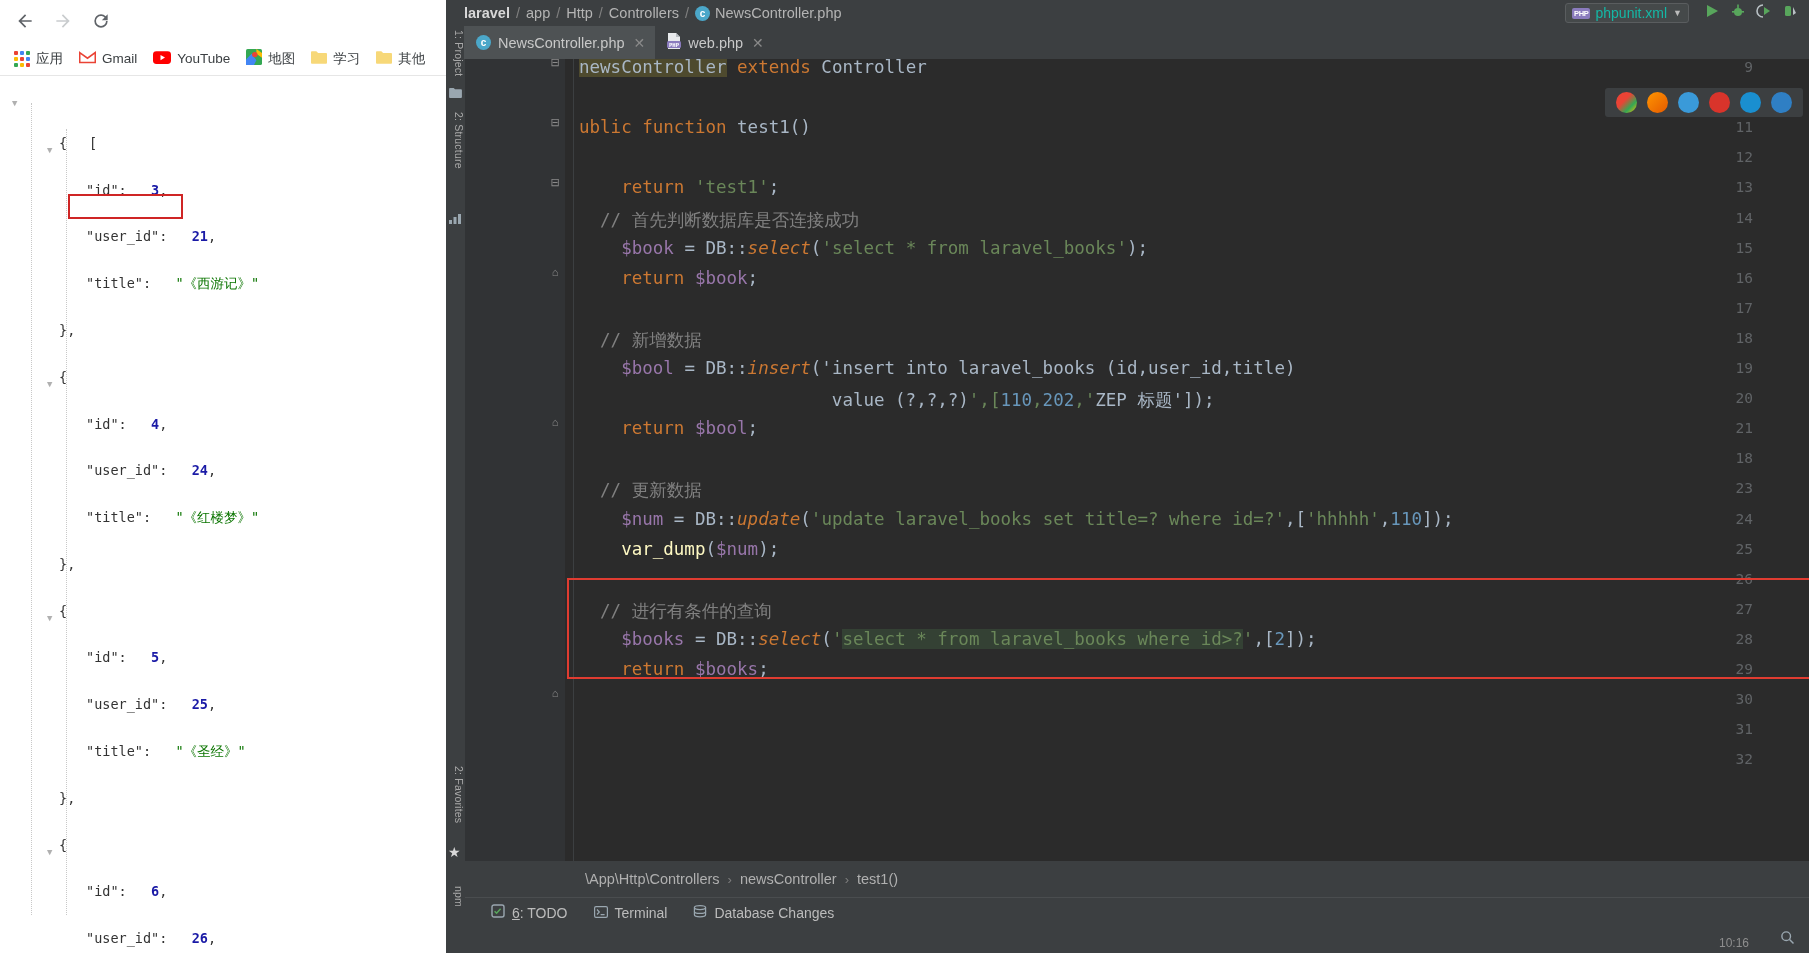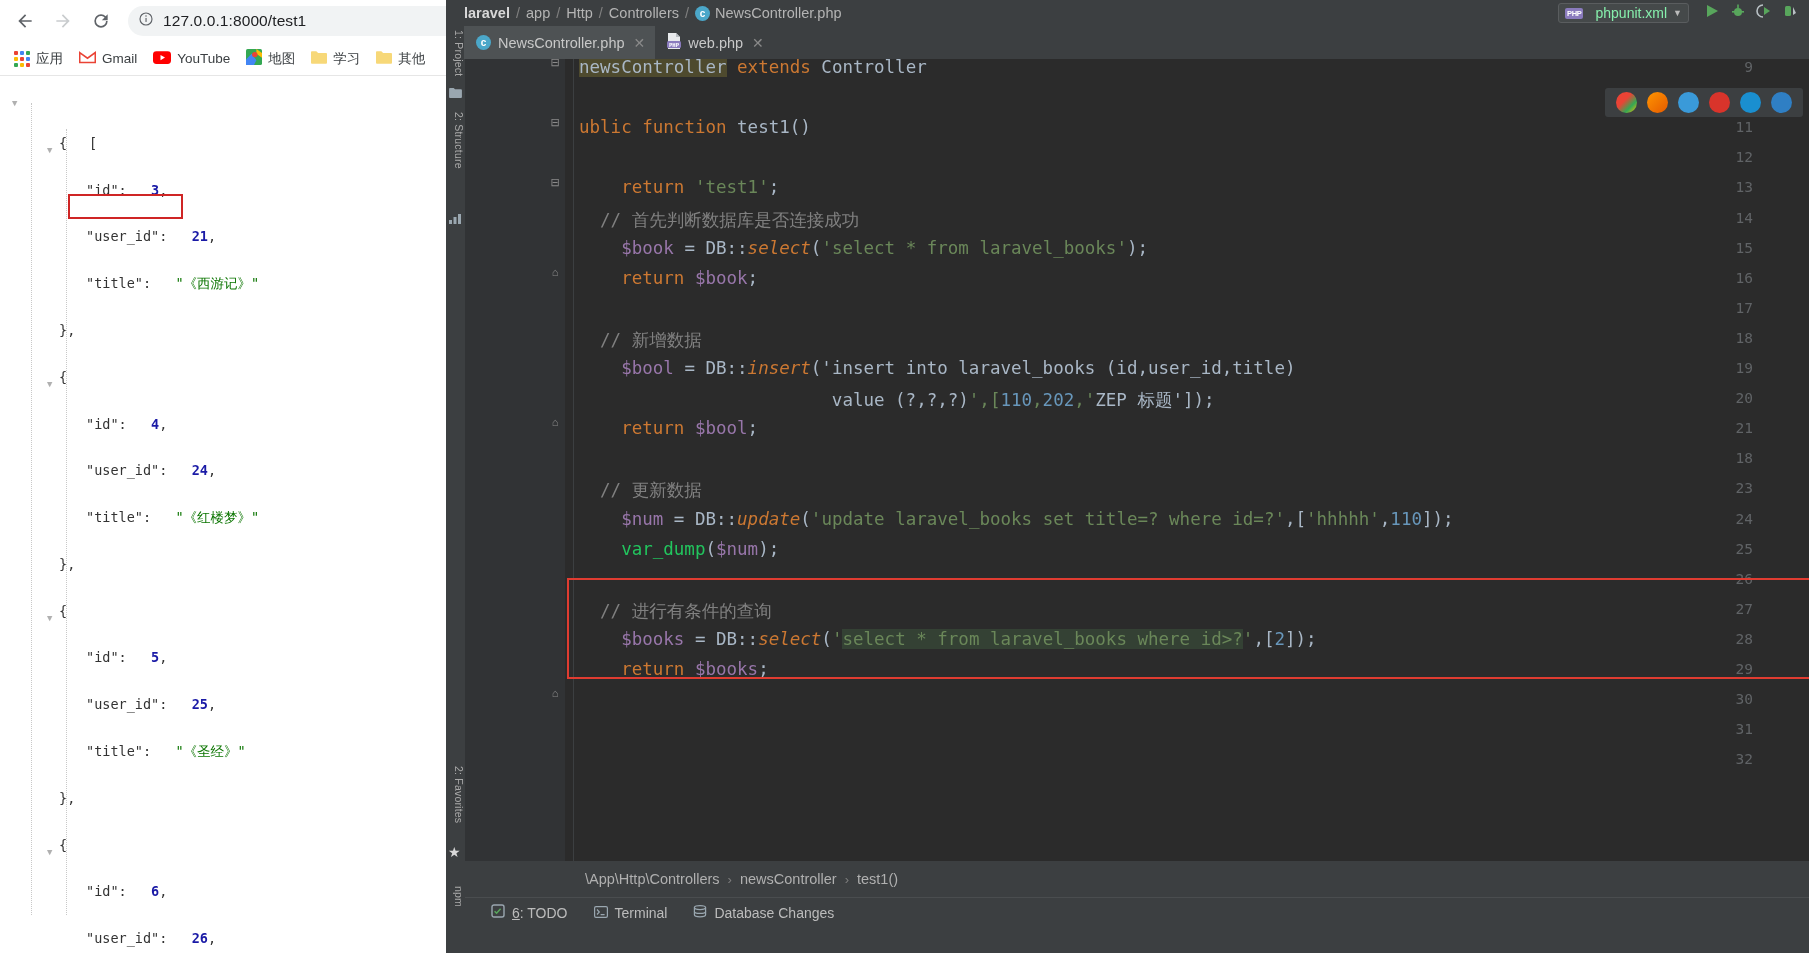--- a/index.html
+++ b/index.html
@@ -51,21 +51,21 @@
   .ide-topbar { position: absolute; left: 0; top: 0; width: 100%; height: 26px;
     background: #3c3f41; display: flex; align-items: center; padding-left: 18px; }
   .crumbs { display: flex; align-items: center; font-size: 14.5px; color: #b4b4b4; }
   .crumbs .cseg { white-space: nowrap; }
   .crumbs .cseg.bold { font-weight: bold; color: #d8d8d8; }
   .crumbs .sep { margin: 0 6px; color: #808080; }
   .run-area { position: absolute; right: 6px; top: 0; height: 26px; display: flex;
     align-items: center; }
   .run-cfg { display: flex; align-items: center; height: 20px; padding: 0 6px;
     border: 1px solid #5a5d5f; border-radius: 3px; background: #45494a; margin-right: 10px; }
-  .run-cfg .nm { font-size: 14px; color: #86efac; margin: 0 6px 0 12px; }
+  .run-cfg .nm { font-size: 14px; color: #14b8a6; margin: 0 6px 0 5px; }
   .phpbadge { font-size: 7.5px; background: #8a7bbd; color: #fff; padding: 1px 2px;
     border-radius: 2px; font-weight: bold; letter-spacing: -.3px; }
   .runic { margin: 0 5px; }
 
   .tabbar { position: absolute; left: 18px; top: 26px; right: 0; height: 33px;
     background: #3c3f41; display: flex; align-items: stretch; }
   .etab { display: flex; align-items: center; padding: 0 10px 0 12px;
     font-size: 14.5px; color: #c8c8c8; }
   .etab.active { background: #4e5254; }
   .etab .tname { margin: 0 9px 0 7px; white-space: nowrap; }
@@ -88,21 +88,21 @@
     background: #313335; }
   .lnum { position: absolute; right: 56px; font-size: 14.5px; color: #606366;
     font-family: "DejaVu Sans Mono", monospace; text-align: right; width: 30px; }
   .fold { position: absolute; left: 99px; width: 12px; text-align: center;
     color: #8a8a8a; font-size: 11px; }
   .codearea { position: absolute; left: 100px; top: 0; right: 0; bottom: 0; }
   .cline { position: absolute; left: 14px; white-space: pre;
     font-family: "DejaVu Sans Mono", monospace; font-size: 17.5px; color: #a9b7c6; }
   .kw { color: #cc7832; }
   .kwi { color: #cc7832; font-style: italic; }
-  .fn { color: #22c55e; }
+  .fn { color: #fef9c3; }
   .cm { color: #808080; }
   .sq { color: #6a8759; }
   .vr { color: #9876aa; }
   .hl-select { background: #344134; }
   .cls-hl { background: #4e4a2e; color: #a9b7c6; }
   .vdots { position: absolute; width: 1px; background: #3c3f41; }
 
   .redbox { position: absolute; border: 2px solid #e03c31; pointer-events: none; }
 
   
@@ -157,30 +157,20 @@
       </div>
       <div class="nav-btn">
         <svg width="20" height="20" viewBox="0 0 24 24">
             <path d="M12 4l-1.4 1.4L16.2 11H4v2h12.2l-5.6 5.6L12 20l8-8z" fill="#c9ccce"></path>
           </svg>
       </div>
       <div class="nav-btn">
         <svg width="20" height="20" viewBox="0 0 24 24">
             <path d="M17.65 6.35A7.95 7.95 0 0012 4a8 8 0 108 8h-2a6 6 0 11-6-6c1.66 0 3.14.69 4.22 1.78L13 11h7V4z" fill="#5f6368"></path>
           </svg>
-      </div>
-      <div class="omnibox">
-        <span class="info-ic">
-          <svg width="16" height="16" viewBox="0 0 24 24">
-              <circle cx="12" cy="12" r="9" fill="none" stroke="#5f6368" stroke-width="1.7"></circle>
-              <rect x="11.2" y="10.4" width="1.7" height="6" fill="#5f6368"></rect>
-              <circle cx="12" cy="7.6" r="1.1" fill="#5f6368"></circle>
-            </svg>
-        </span>
-        <span class="url">127.0.0.1:8000/test1</span>
       </div>
     </div>
 
     <div class="bookmarks">
       <div class="bm">
         <span class="apps-grid">
           <i style="background:#ea4335"></i>
             <i style="background:#4285f4"></i>
             <i style="background:#34a853"></i>
           <i style="background:#fbbc05"></i>
@@ -459,20 +449,30 @@
           <svg width="14" height="13" viewBox="0 0 14 13">
               <ellipse cx="7" cy="2.6" rx="5.6" ry="2" fill="none" stroke="#9aa7b0" stroke-width="1.2"></ellipse>
               <path d="M1.4 2.6v7.2c0 1.1 2.5 2 5.6 2s5.6-.9 5.6-2V2.6" fill="none" stroke="#9aa7b0" stroke-width="1.2"></path>
               <path d="M1.4 6.4c0 1.1 2.5 2 5.6 2s5.6-.9 5.6-2" fill="none" stroke="#9aa7b0" stroke-width="1.2"></path>
             </svg>
         </span>
         <span>Database Changes</span>
       </div>
     </div>
 
+    <div class="bottombar">
+      <div class="win-left-strip"></div>
+      <span class="clock">10:16</span>
+      <span class="magnify">
+        <svg width="15" height="15" viewBox="0 0 16 16">
+            <circle cx="6.6" cy="6.6" r="4.6" fill="none" stroke="#9aa7b0" stroke-width="1.5"></circle>
+            <path d="M10.2 10.2L14.4 14.4" stroke="#9aa7b0" stroke-width="1.6"></path>
+          </svg>
+      </span>
+    </div>
   </div>
 
   <div class="ext-bar">
     <span class="ext-ic" style="background:linear-gradient(135deg,#ea4335 40%,#34a853 70%,#fbbc05);"></span>
     <span class="ext-ic" style="background:linear-gradient(135deg,#ff9500,#e55a00);"></span>
     <span class="ext-ic" style="background:#3a9ad9;"></span>
     <span class="ext-ic" style="background:#d9342b;"></span>
     <span class="ext-ic" style="background:#1a8fd0;"></span>
     <span class="ext-ic" style="background:#2f7fc4;"></span>
   </div>

